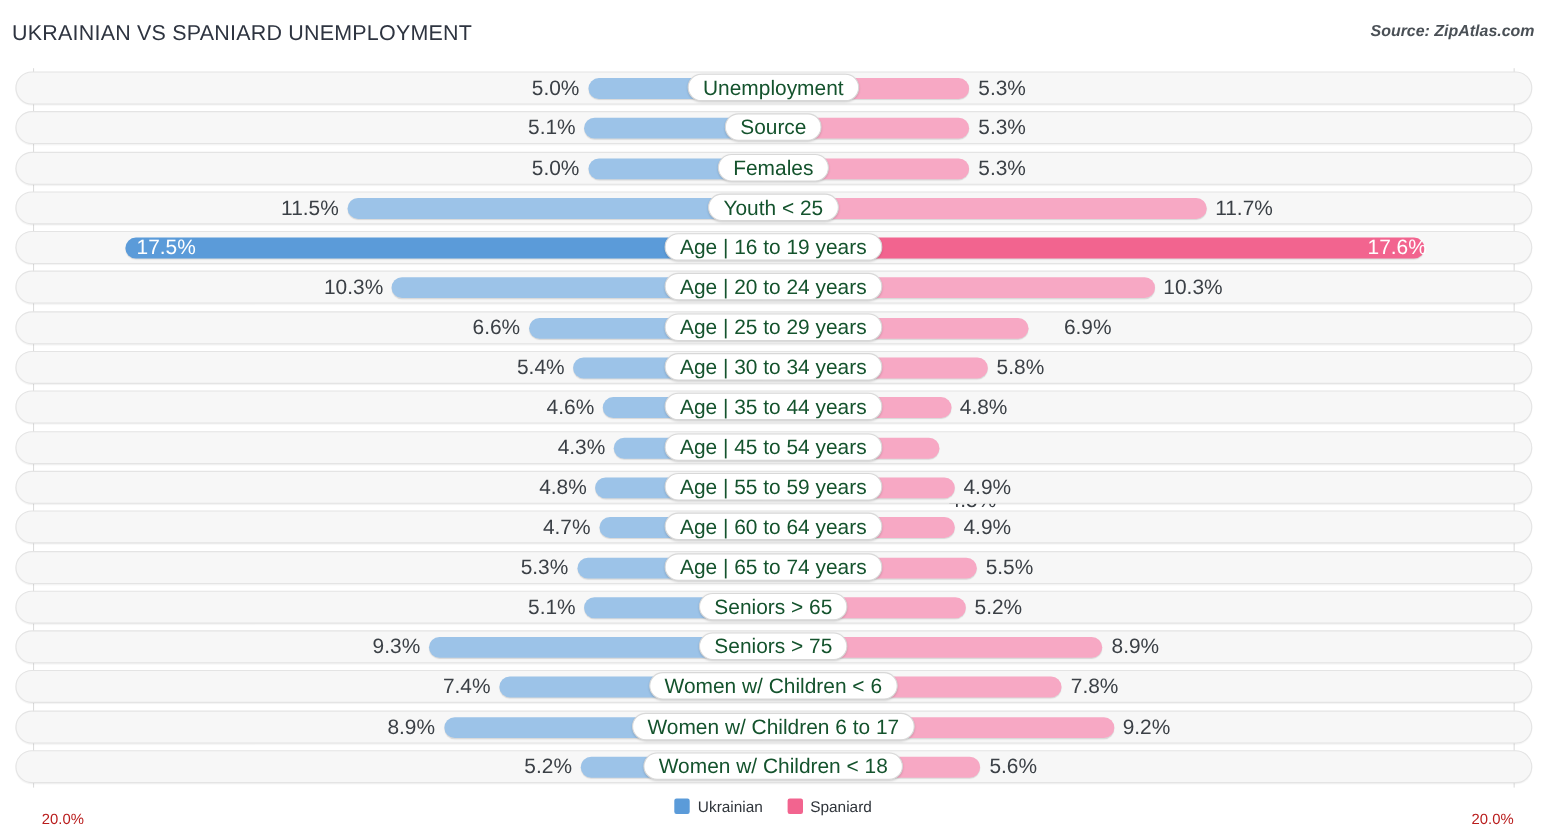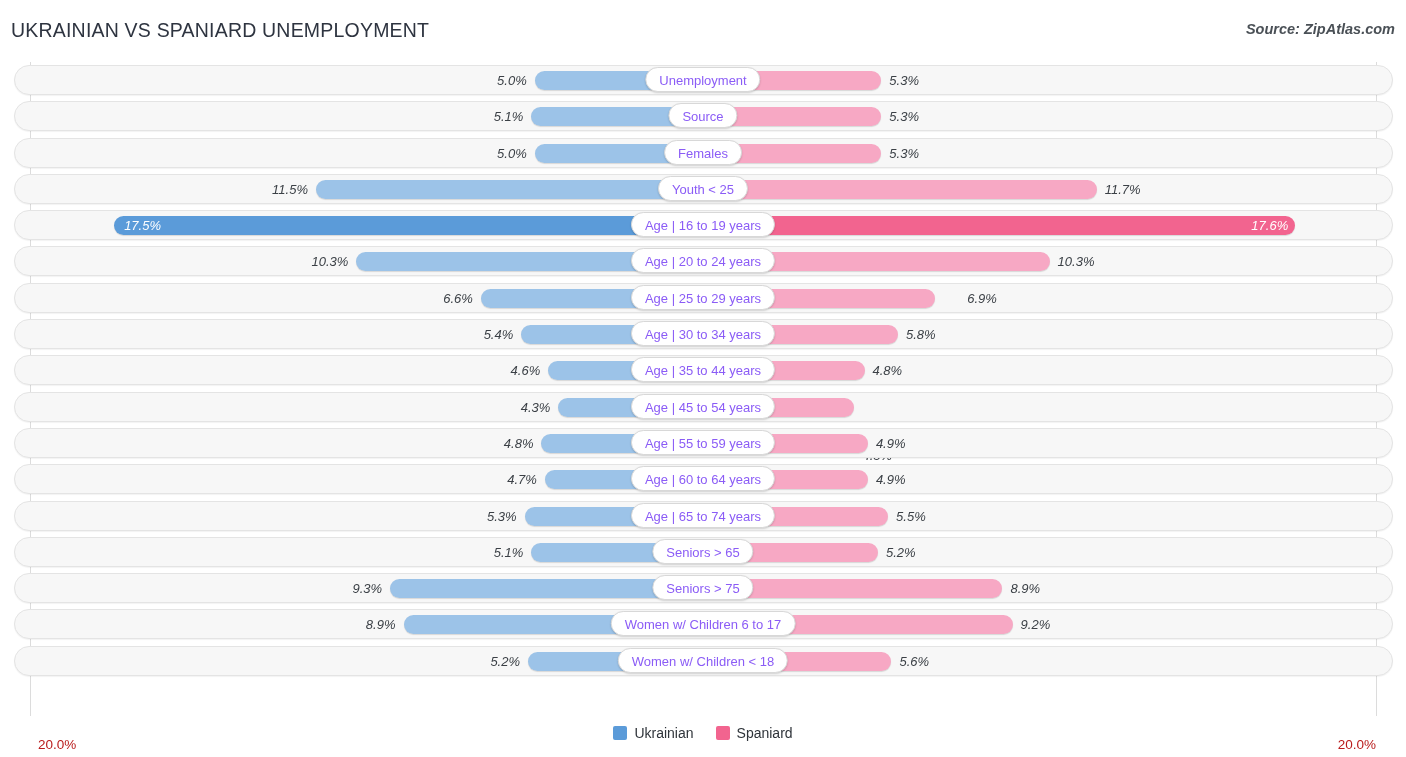--- a/index.html
+++ b/index.html
@@ -89,42 +89,41 @@
     box-shadow: 0 1px 1px rgba(0,0,0,0.13);
   }
   .bar.left  { right: 703px; }
   .bar.right { left: 703px; }
 
   .val {
     position: absolute;
     top: 9px;
     height: 19px;
     line-height: 19px;
-    font-size: 13px;
+    font-size: 19px;
     color: #3b4046;
     white-space: nowrap;
-    font-style: italic;
   }
   .val.left  { text-align: right; }
   .val.right { text-align: left; }
   .val.inside { color: #ffffff; }
 
   .center-pill {
     position: absolute;
     left: 50%;
     top: 5px;
     transform: translateX(-50%);
     height: 25px;
     line-height: 25px;
     padding: 0 13px;
     background: #ffffff;
     border: 1px solid #d8d8d8;
     border-radius: 13px;
-    font-size: 13px;
-    color: #8b5cf6;
+    font-size: 19px;
+    color: #14532d;
     white-space: nowrap;
     z-index: 5;
     box-shadow: 0 1px 2px rgba(0,0,0,0.16);
   }
 
   
   #footer {
     position: absolute;
     left: 0; top: 716px;
     width: 1406px;
@@ -319,20 +318,30 @@
         </div>
         <div class="row">
           <div class="track"></div>
           <div class="bars">
             <div class="bar left" style="width: 312.945px; background: rgb(156, 195, 232);"></div>
             <div class="bar right" style="width: 299.485px; background: rgb(247, 168, 196);"></div>
             <div class="val left" style="right: auto; left: 0px; width: 382.055px;">9.3%</div>
             <div class="val right" style="left: 1010.49px;">8.9%</div>
           </div>
           <div class="center-pill">Seniors &gt; 75</div>
+        </div>
+        <div class="row">
+          <div class="track"></div>
+          <div class="bars">
+            <div class="bar left" style="width: 249.01px; background: rgb(156, 195, 232);"></div>
+            <div class="bar right" style="width: 262.47px; background: rgb(247, 168, 196);"></div>
+            <div class="val left" style="right: auto; left: 0px; width: 445.99px;">7.4%</div>
+            <div class="val right" style="left: 973.47px;">7.8%</div>
+          </div>
+          <div class="center-pill">Women w/ Children &lt; 6</div>
         </div>
         <div class="row">
           <div class="track"></div>
           <div class="bars">
             <div class="bar left" style="width: 299.485px; background: rgb(156, 195, 232);"></div>
             <div class="bar right" style="width: 309.58px; background: rgb(247, 168, 196);"></div>
             <div class="val left" style="right: auto; left: 0px; width: 395.515px;">8.9%</div>
             <div class="val right" style="left: 1020.58px;">9.2%</div>
           </div>
           <div class="center-pill">Women w/ Children 6 to 17</div>

